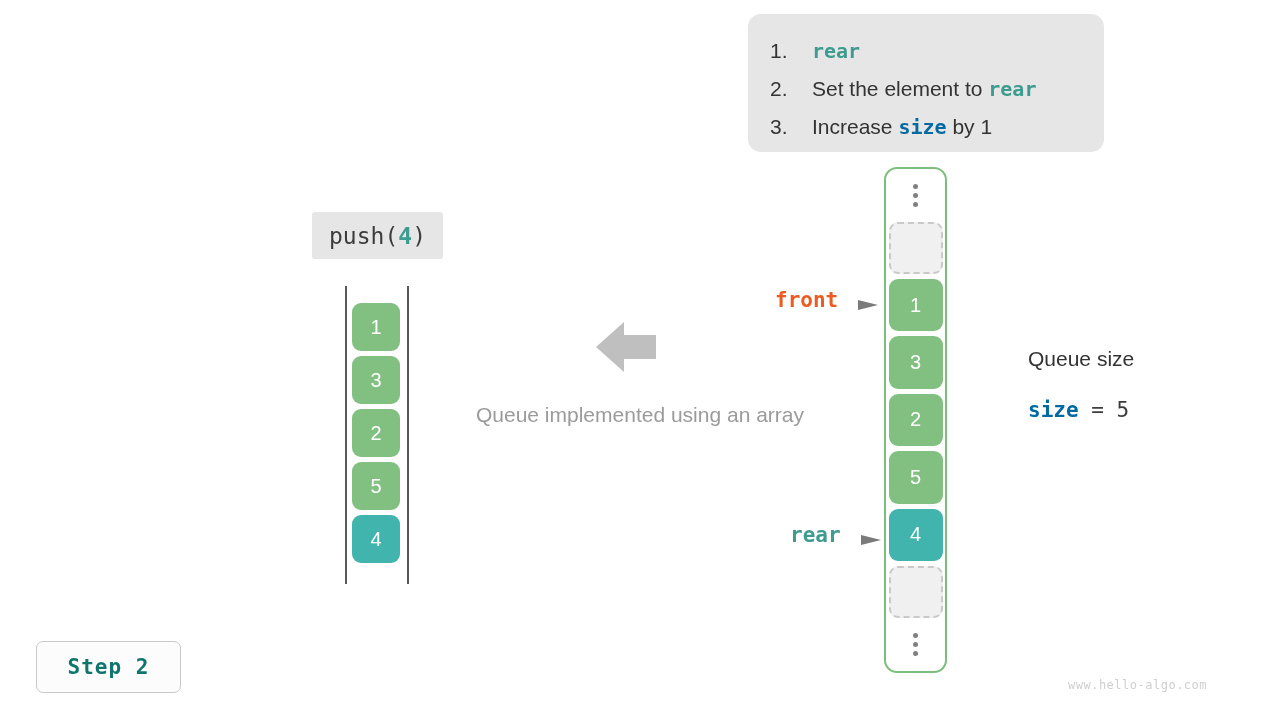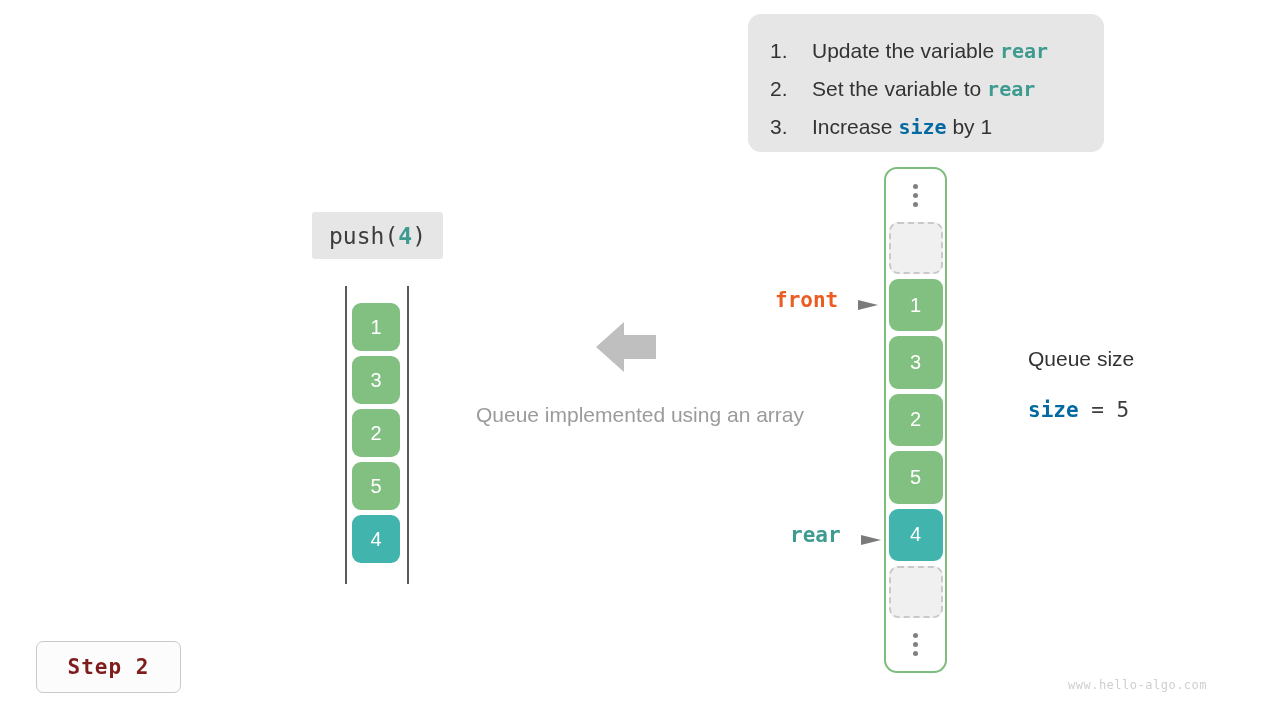--- a/index.html
+++ b/index.html
@@ -231,21 +231,21 @@
     height: 52px;
     background: #fcfcfc;
     border: 1px solid #c9c9c9;
     border-radius: 7px;
     display: flex;
     align-items: center;
     justify-content: center;
     font-family: "DejaVu Sans Mono", monospace;
     font-weight: bold;
     font-size: 21px;
-    color: #7f1d1d;
+    color: #0f766e;
     letter-spacing: 1px;
     box-sizing: border-box;
   }
 
   
   .watermark {
     position: absolute;
     left: 1068px;
     top: 678px;
     font-family: "DejaVu Sans Mono", monospace;
@@ -254,28 +254,27 @@
     letter-spacing: 0.5px;
   }
 </style>
 </head>
 <body>
 
 <div class="instruction-box">
 
   <div class="instruction-row">
     <span class="instruction-num">1.</span>
-    <span class="instruction-text">Update the variable </span>
     <span class="code-var var-rear">rear</span>
     <span class="instruction-text"></span>
   </div>
 
   <div class="instruction-row">
     <span class="instruction-num">2.</span>
-    <span class="instruction-text">Set the variable to </span>
+    <span class="instruction-text">Set the element to </span>
     <span class="code-var var-rear">rear</span>
     <span class="instruction-text"></span>
   </div>
 
   <div class="instruction-row">
     <span class="instruction-num">3.</span>
     <span class="instruction-text">Increase </span>
     <span class="code-var var-size">size</span>
     <span class="instruction-text"> by 1</span>
   </div>

